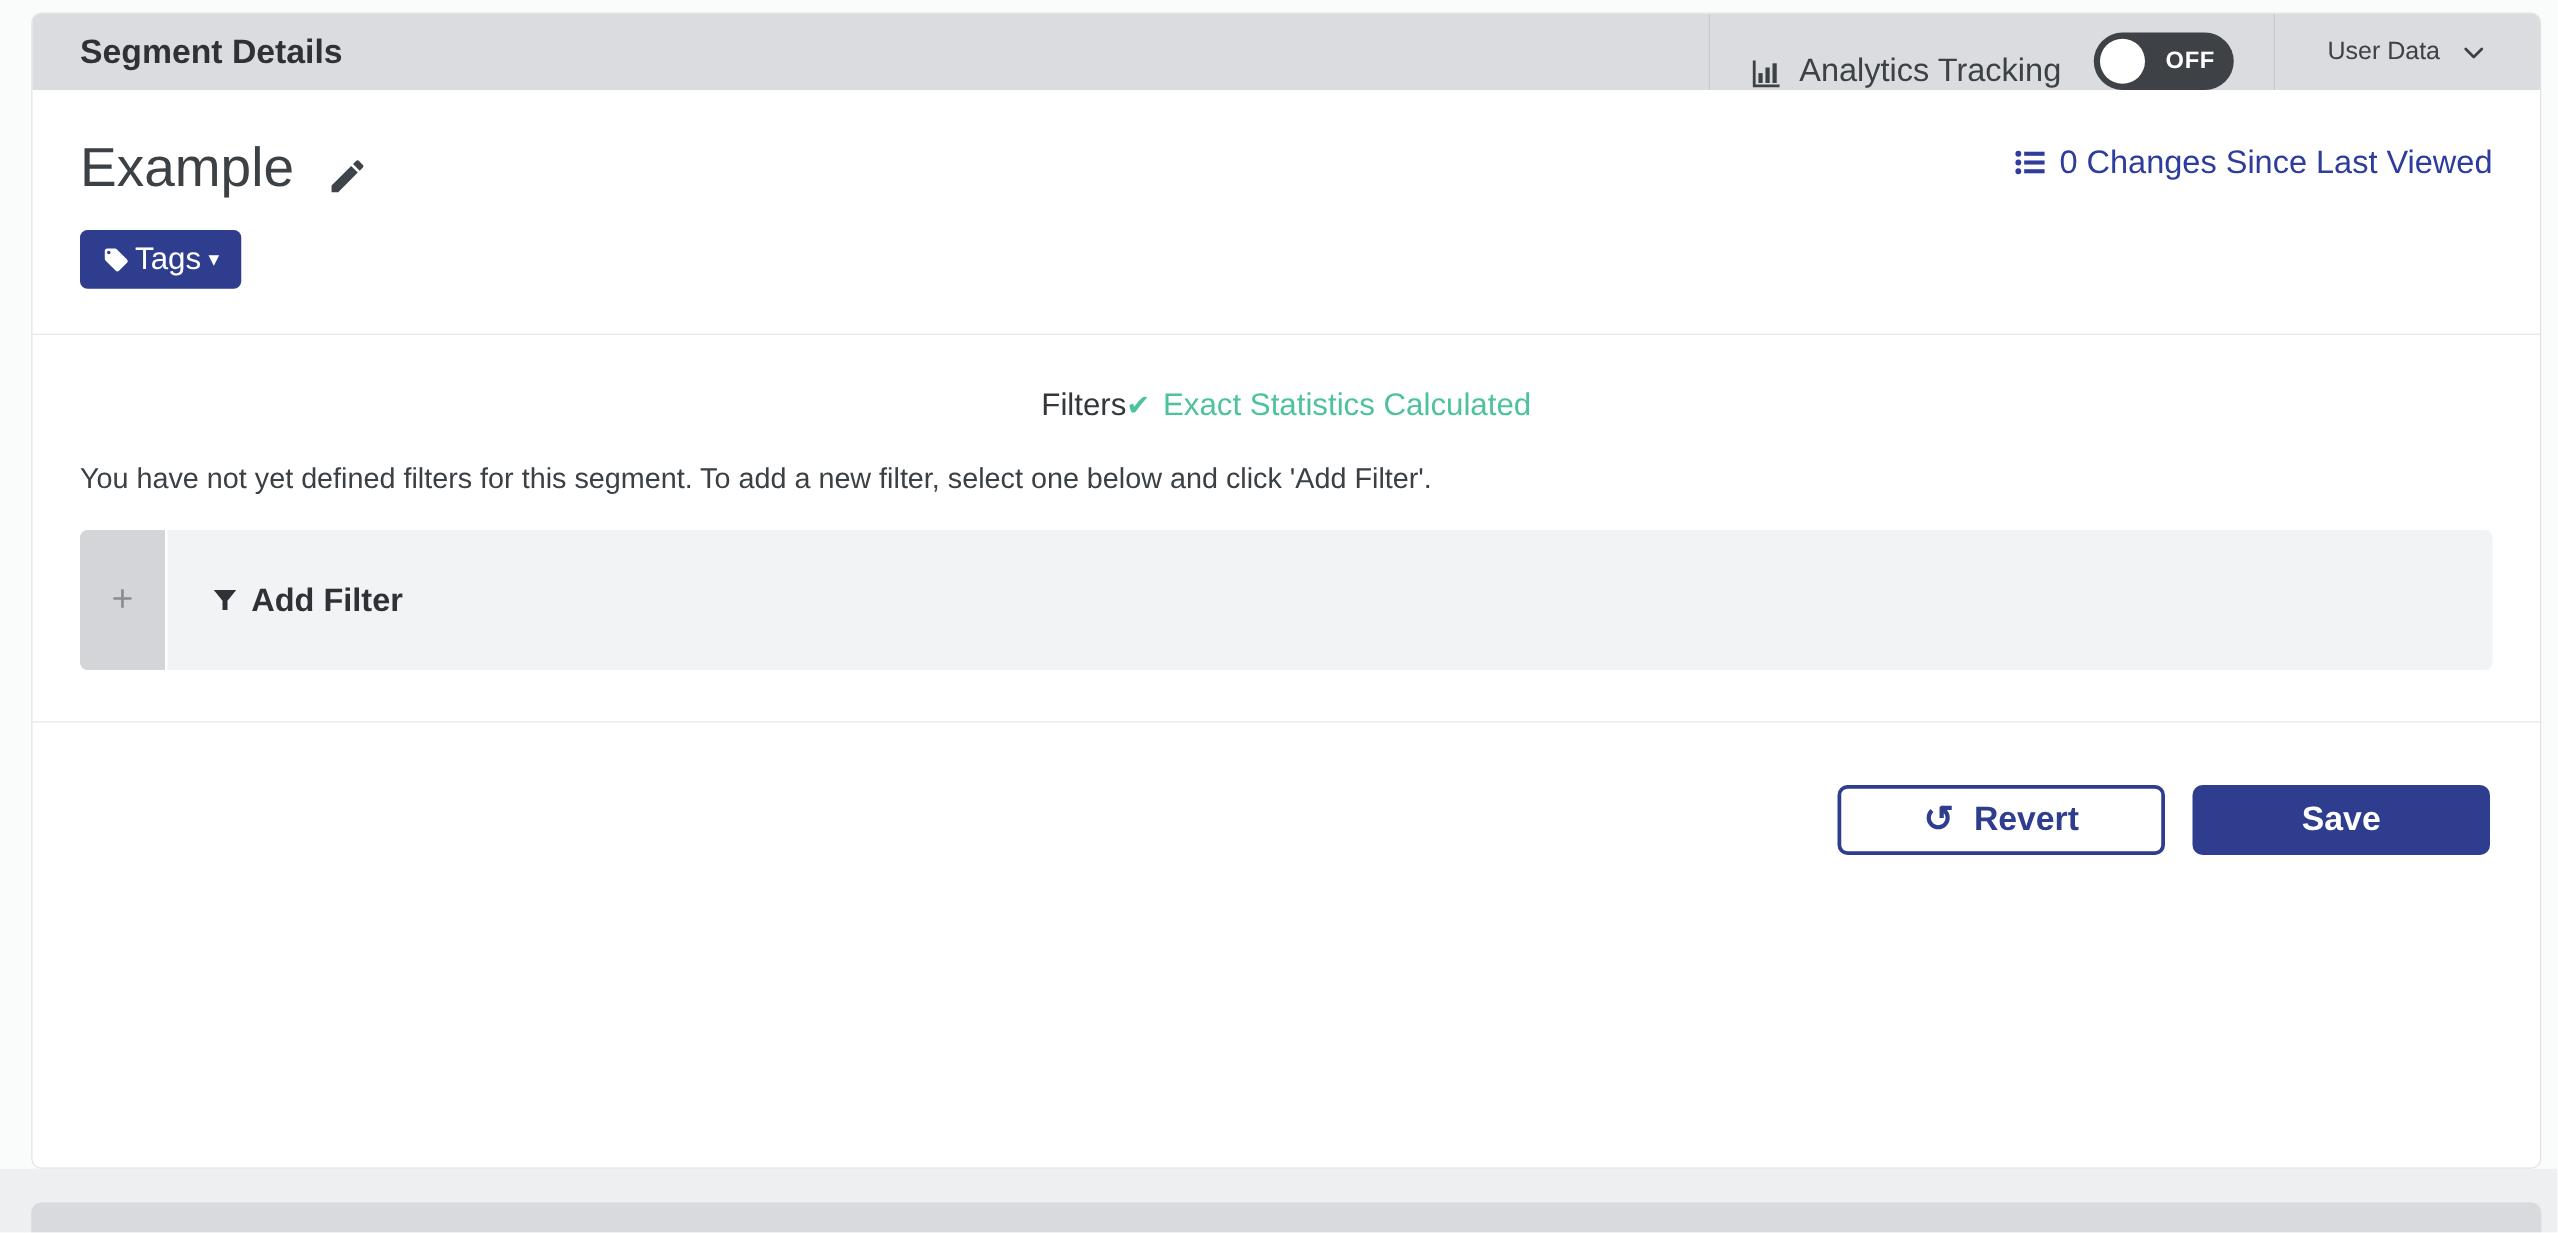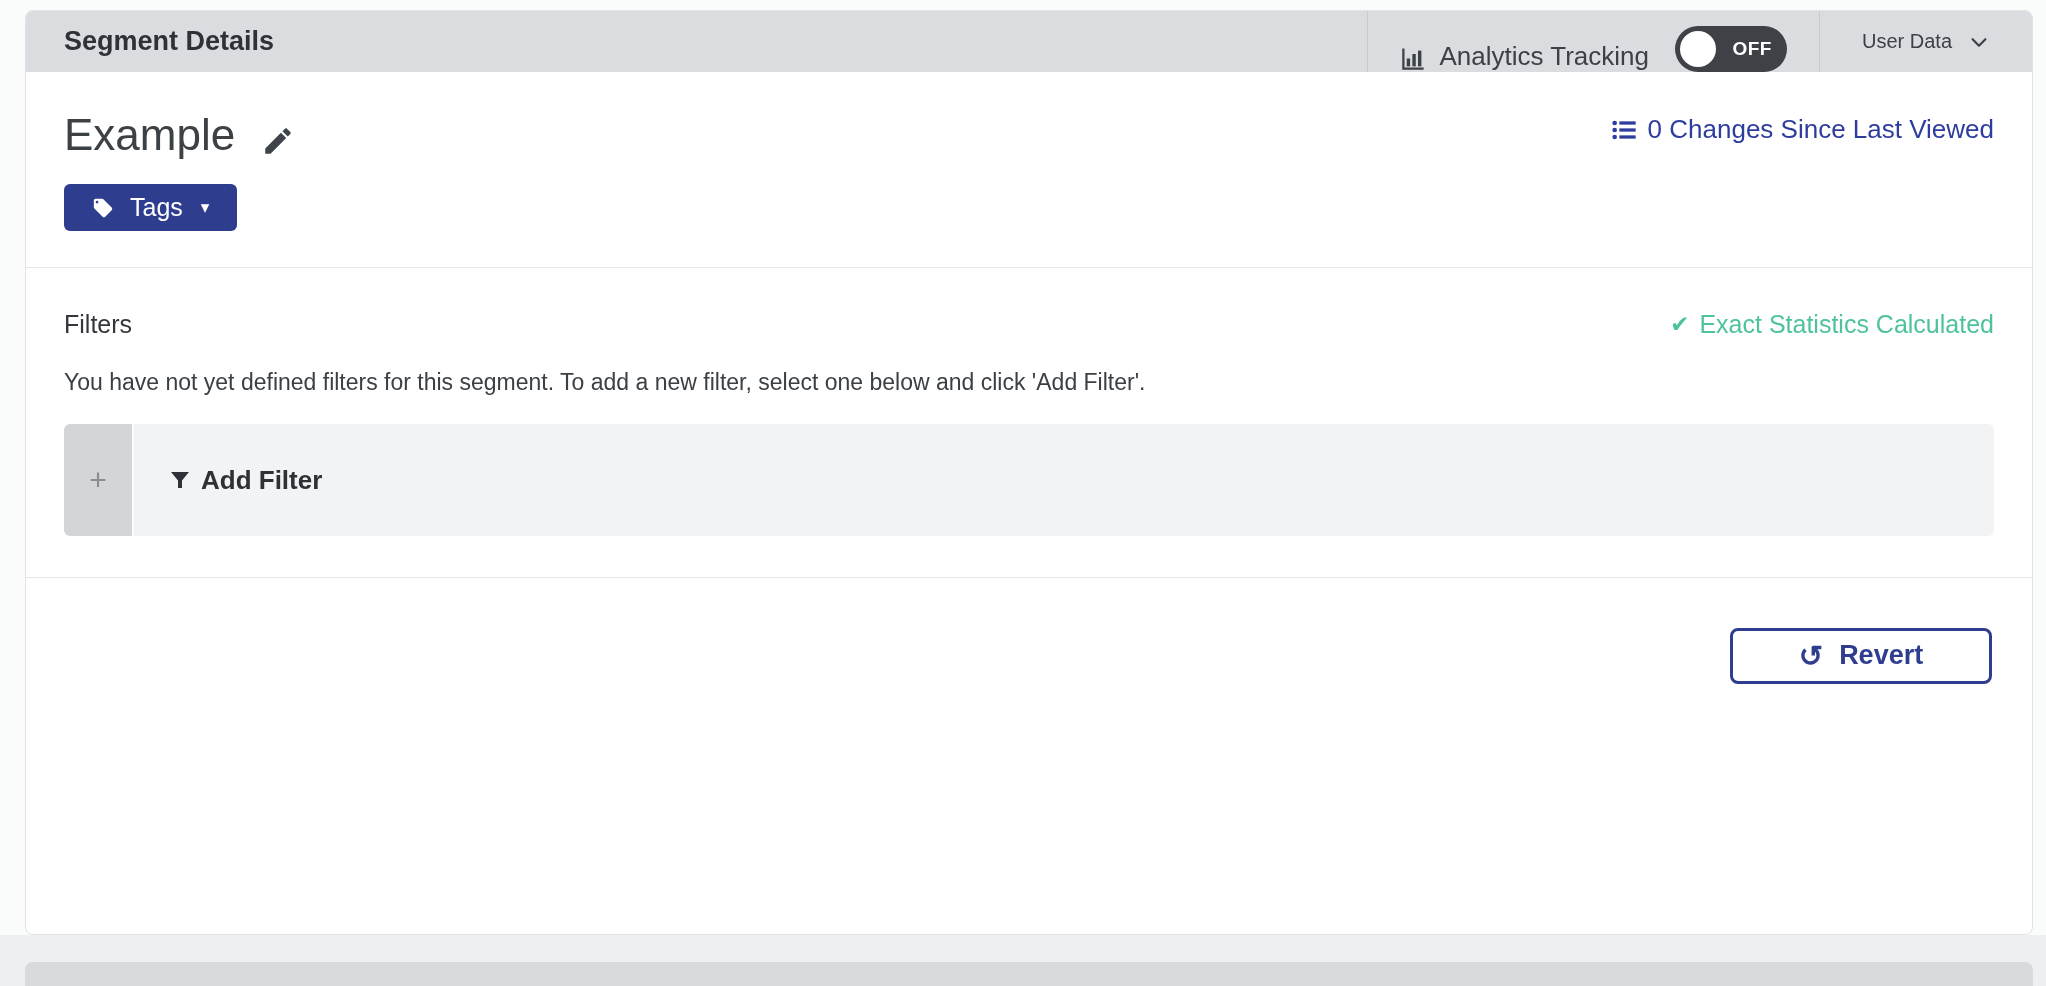--- a/index.html
+++ b/index.html
@@ -36,34 +36,34 @@
   .userdata-section { display: flex; align-items: center; gap: 16px; padding: 0 42px; border-left: 1px solid #c9cacd; cursor: pointer; }
   .userdata-label { font-size: 20px; color: #3c4146; }
 
   
   .section-1 { height: 196px; padding: 26px 38px 0; border-bottom: 1px solid #e6e7e9; }
   .title-row { display: flex; align-items: flex-start; }
   .segment-title { font-size: 44px; font-weight: 400; color: #3c4146; margin-top: 12px; }
   .pencil-wrap { margin: 26px 0 0 26px; cursor: pointer; }
   .changes-link { margin-left: auto; margin-top: 16px; display: flex; align-items: center; gap: 10px; color: #2e3c9e; font-size: 26px; cursor: pointer; }
   .tags-btn {
-    margin-top: 24px; display: inline-flex; align-items: center; gap: 16px;
+    margin-top: 24px; display: inline-flex; align-items: center; gap: 4px;
     background: #2f3d8f; color: #fff; border: none; border-radius: 6px;
-    font-size: 25px; padding: 9px 28px; cursor: pointer;
+    font-size: 25px; padding: 9px 18px; cursor: pointer;
     font-family: "Liberation Sans", sans-serif;
   }
   .tags-caret { font-size: 17px; margin-left: 2px; }
 
   .section-2 { height: 155px; display: flex; align-items: center; padding: 0 38px; border-bottom: 1px solid #e6e7e9; }
   .apps-label { font-size: 26px; font-weight: 700; color: #33373b; width: 202px; }
   .checkbox { width: 30px; height: 30px; background: #3f9af5; border-radius: 7px; display: flex; align-items: center; justify-content: center; color: #fff; font-size: 21px; margin-right: 13px; cursor: pointer; }
   .apps-check-label { font-size: 26px; color: #3c4146; }
 
   .section-3 { height: 310px; padding: 0 38px; border-bottom: 1px solid #e6e7e9; position: relative; }
-  .filters-row { padding-top: 42px; display: flex; justify-content: space-between; align-items: center; }
+  .filters-row { padding-top: 42px; display: flex; justify-content: center; align-items: center; }
   .filters-label { font-size: 25px; font-weight: 500; color: #33373b; }
   .stats-status { display: flex; align-items: center; gap: 10px; color: #4ec39b; font-size: 25px; }
   .stats-check { font-size: 23px; }
   .filters-desc { margin-top: 30px; font-size: 23px; color: #3b4045; }
   .add-row { margin-top: 28px; display: flex; height: 112px; }
   .plus-block { width: 68px; background: #d4d5d8; border-radius: 6px 0 0 6px; display: flex; align-items: center; justify-content: center; font-size: 30px; color: #8b8d91; margin-right: 2px; cursor: pointer; }
   .filter-bar { flex: 1; background: #f2f3f5; border-radius: 0 6px 6px 0; display: flex; align-items: center; }
   .addfilter-group { display: flex; align-items: center; gap: 9px; margin-left: 34px; }
   .addfilter-label { font-size: 26px; font-weight: 700; color: #2e3236; }
 
@@ -179,15 +179,18 @@
       </div>
     </div>
 
   </div>
 
   <div class="footer">
     <button class="revert-btn">
       <span class="revert-icon">↺</span>
       <span>Revert</span>
     </button>
+    <button class="save-btn">
+      <span>Save</span>
+    </button>
   </div>
 
 </div>
 
 </body></html>

